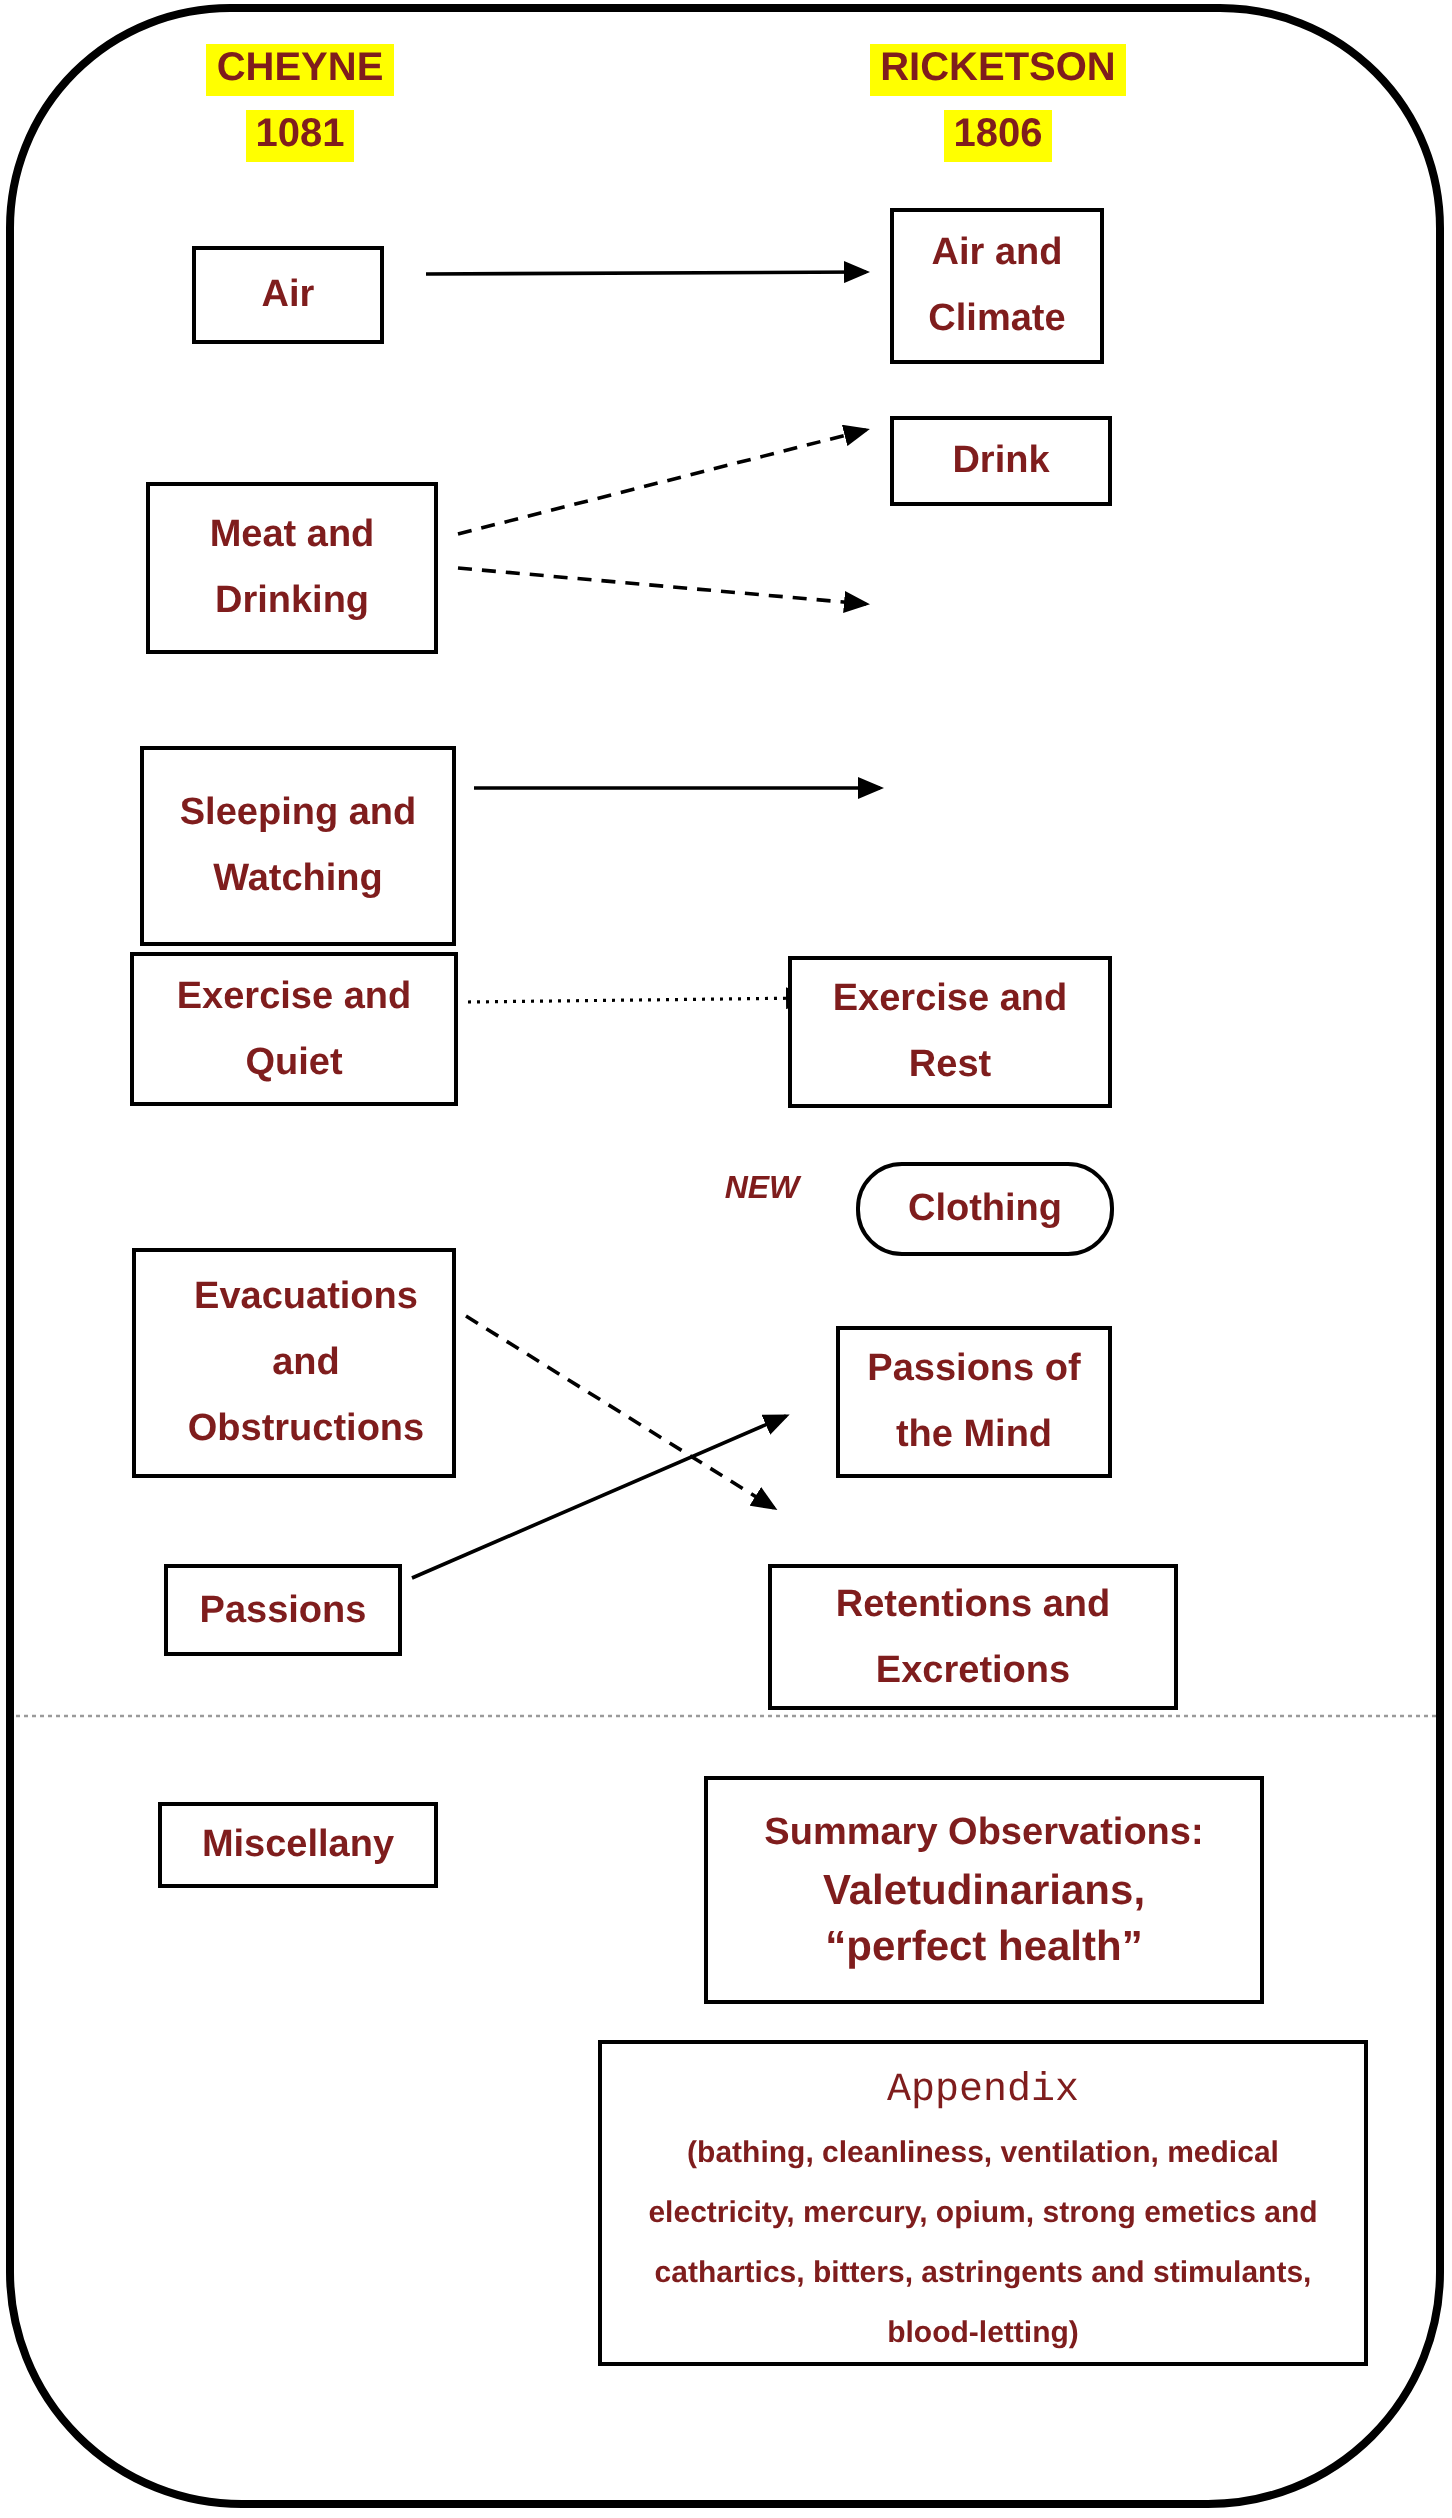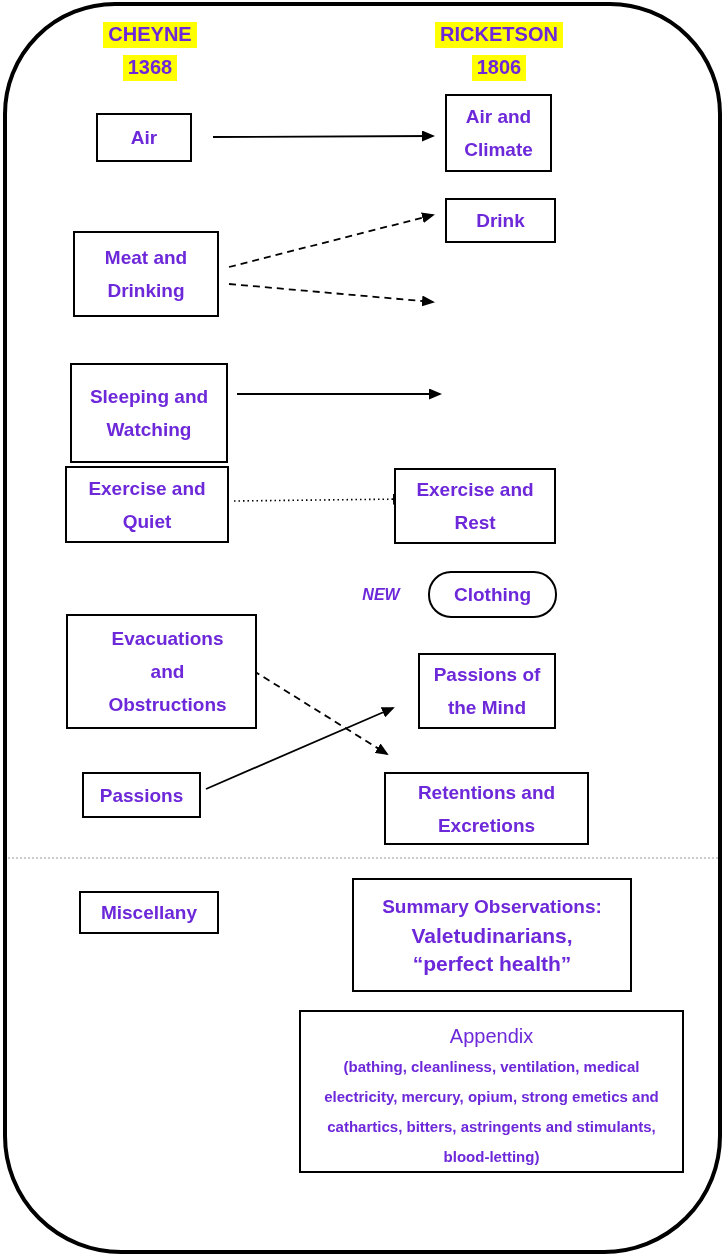--- a/index.html
+++ b/index.html
@@ -6,21 +6,21 @@
     margin: 0;
     padding: 0;
     background: #ffffff;
   }
   .canvas {
     position: relative;
     width: 726px;
     height: 1259px;
     background: #ffffff;
     font-family: "Liberation Sans", sans-serif;
-    color: #6d28d9;
+    color: #7f1d1d;
     overflow: hidden;
   }
   .outer-border {
     position: absolute;
     left: 3px; top: 2px; right: 4px; bottom: 5px;
     border: 4px solid #000;
     border-radius: 112px 112px 118px 118px;
     pointer-events: none;
   }
   .arrow-layer {
@@ -50,48 +50,49 @@
     box-sizing: border-box;
     border: 2px solid #000;
     background: #ffffff;
     display: flex;
     align-items: center;
     justify-content: center;
     text-align: center;
     font-weight: bold;
     font-size: 19px;
     line-height: 33px;
+    margin-top: 10px;
   }
   
   .b-air          { left: 96px;  top: 113px; width: 96px;  height: 49px; }
   .b-meat         { left: 73px;  top: 231px; width: 146px; height: 86px; }
   .b-sleeping     { left: 70px;  top: 363px; width: 158px; height: 100px; }
   .b-exercise-q   { left: 65px;  top: 466px; width: 164px; height: 77px; }
-  .b-evacuations  { left: 66px;  top: 614px; width: 191px; height: 115px; padding-left: 12px; }
+  .b-evacuations  { left: 66px;  top: 614px; width: 162px; height: 115px; padding-left: 12px; }
   .b-passions     { left: 82px;  top: 772px; width: 119px; height: 46px; }
   .b-miscellany   { left: 79px;  top: 891px; width: 140px; height: 43px; }
   
   .b-air-climate  { left: 445px; top: 94px;  width: 107px; height: 78px; }
   .b-drink        { left: 445px; top: 198px; width: 111px; height: 45px; }
   .b-food         { left: 445px; top: 283px; width: 118px; height: 44px; }
   .b-sleep        { left: 451px; top: 372px; width: 100px; height: 47px; }
   .b-exercise-r   { left: 394px; top: 468px; width: 162px; height: 76px; }
   .b-clothing     { left: 428px; top: 571px; width: 129px; height: 47px; border-radius: 23px; }
   .b-passions-m   { left: 418px; top: 653px; width: 138px; height: 76px; }
   .b-retentions   { left: 384px; top: 772px; width: 205px; height: 73px; }
   .b-summary      { left: 352px; top: 878px; width: 280px; height: 114px;
                     flex-direction: column; justify-content: flex-start;
                     padding-top: 12px; }
   .b-appendix     { left: 299px; top: 1010px; width: 385px; height: 163px;
                     flex-direction: column; justify-content: flex-start;
                     padding-top: 8px; }
   .b-summary .title { font-size: 19px; font-weight: bold; line-height: 30px; }
   .b-summary .sub   { font-size: 21px; font-weight: bold; line-height: 28px;
                       width: 212px; }
-  .b-appendix .title { font-size: 20px; font-weight: normal; line-height: 32px; }
+  .b-appendix .title { font-size: 20px; font-weight: normal; line-height: 32px; font-family: Liberation Mono, monospace; }
   .b-appendix .sub   { font-size: 15px; font-weight: bold; line-height: 30px;
                        width: 352px; }
   .new-label {
     position: absolute;
     left: 352px; top: 586px; width: 58px;
     font-style: italic;
     font-weight: bold;
     font-size: 16px;
     text-align: center;
   }
@@ -115,21 +116,21 @@
     <line x1="234" y1="501" x2="404" y2="499" stroke="#000" stroke-width="1.6" stroke-dasharray="1.5 3" marker-end="url(#ah)"></line>
     <line x1="233" y1="658" x2="387" y2="754" stroke="#000" stroke-width="1.8" stroke-dasharray="7 5" marker-end="url(#ah)"></line>
     <line x1="206" y1="789" x2="393" y2="708" stroke="#000" stroke-width="1.8" marker-end="url(#ah)"></line>
     <line x1="8" y1="858" x2="718" y2="858" stroke="#9a9a9a" stroke-width="1.2" stroke-dasharray="2 2"></line>
   </svg>
 
   <div class="outer-border"></div>
 
   <div class="hdr hdr-left">
     <span>CHEYNE</span>
-    <span>1368</span>
+    <span>1081</span>
   </div>
   <div class="hdr hdr-right">
     <span>RICKETSON</span>
     <span>1806</span>
   </div>
 
   <div class="box b-air">
     <span class="label-line">Air</span>
   </div>
   <div class="box b-meat">

